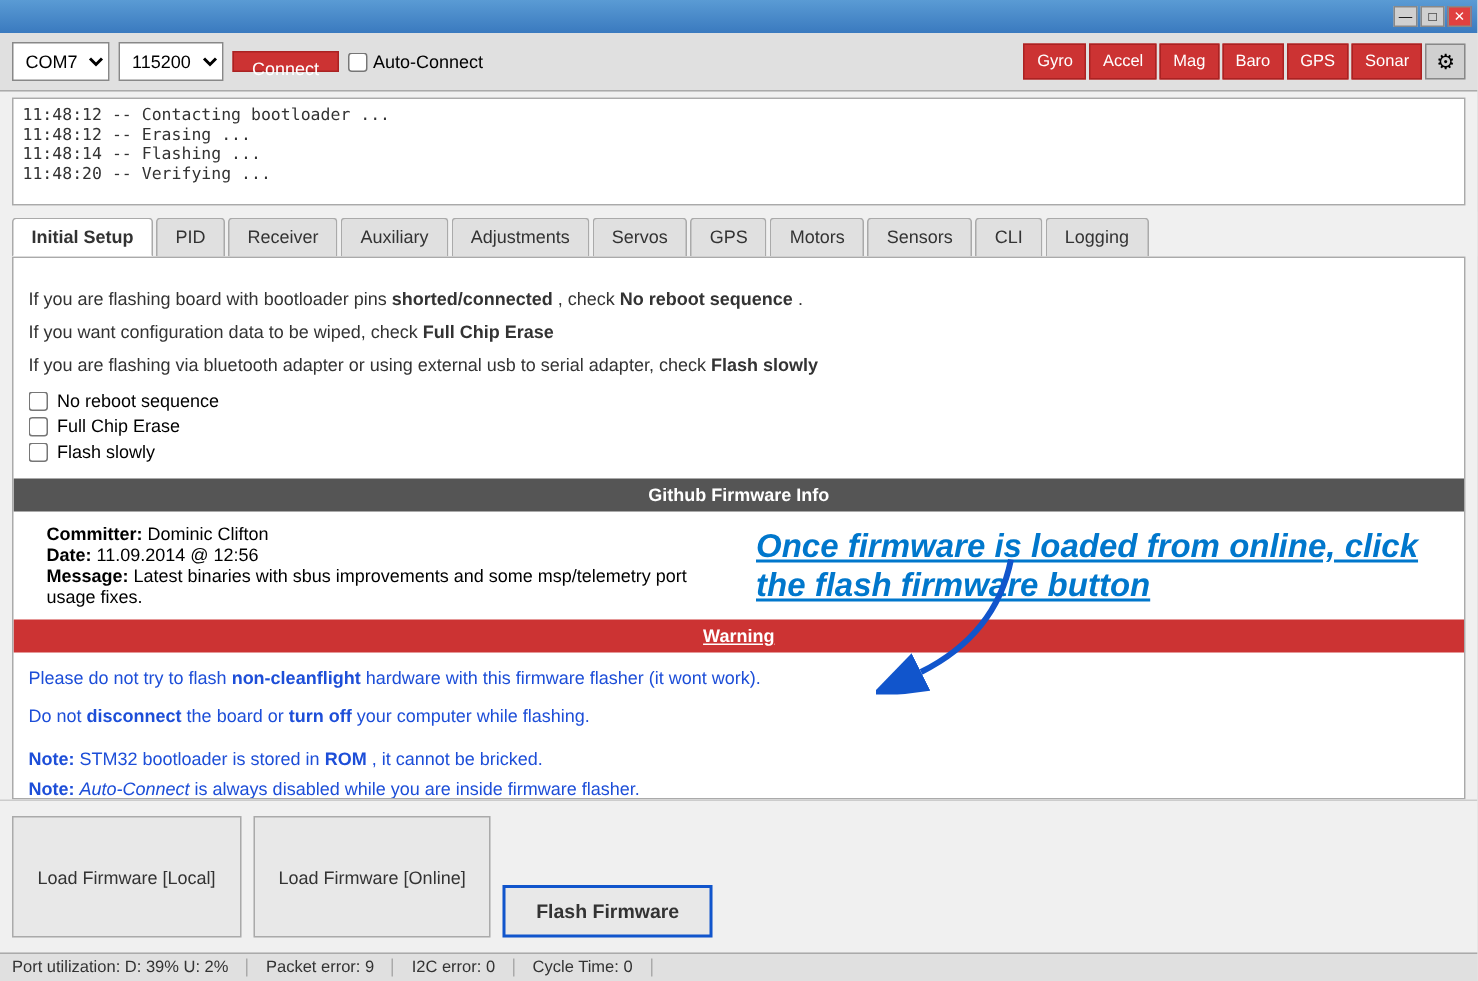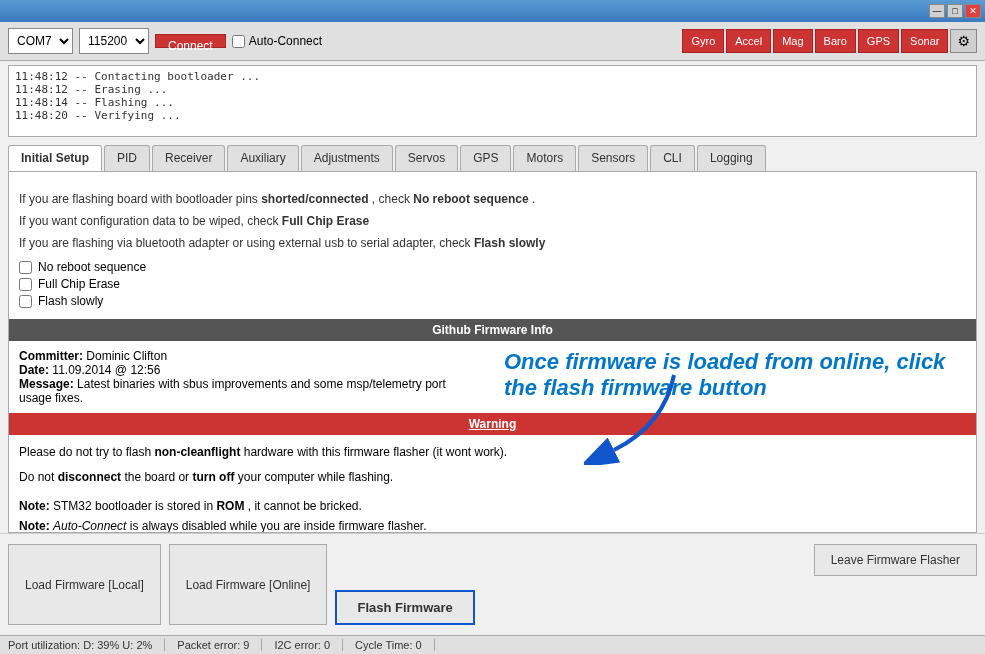--- a/index.html
+++ b/index.html
@@ -199,37 +199,38 @@
 
     .annotation-text {
       color: #0077cc;
       font-size: 22px;
       font-weight: bold;
       font-style: italic;
       font-family: Arial, sans-serif;
       line-height: 1.2;
       flex: 1;
       position: relative;
+      text-decoration: underline;
     }
 
     
     .warning-header {
       background: #cc3333;
       color: white;
       padding: 4px 10px;
       font-size: 12px;
       font-weight: bold;
       text-align: center;
       text-decoration: underline;
     }
 
     .warning-text {
       padding: 8px 10px;
       font-size: 12px;
-      color: #000000;
+      color: #1d4ed8;
       line-height: 1.6;
       flex: 1;
     }
 
     
     .bottom-buttons {
       display: flex;
       justify-content: space-between;
       padding: 10px 8px;
       background: #f0f0f0;
@@ -393,21 +394,21 @@
           <span>Full Chip Erase</span>
         </div>
         <div class="checkbox-item">
           <input type="checkbox" style="">
           <span>Flash slowly</span>
         </div>
       </div>
 
       <div class="section-header">Github Firmware Info</div>
 
-      <div style="display: flex; padding: 8px 10px; gap: 23px; position: relative;">
+      <div style="display: flex; padding: 8px 22px; gap: 23px; position: relative; align-items: center;">
         <div class="github-info-text">
           <div>
             <span style="font-weight:bold;">Committer:</span>
             <span> </span>
             <span>Dominic Clifton</span>
           </div>
           <div>
             <span style="font-weight:bold;">Date:</span>
             <span> </span>
             <span>11.09.2014 @ 12:56</span>
@@ -462,23 +463,20 @@
 
     </div>
   </div>
 
   <div class="bottom-buttons">
     <div class="bottom-left-buttons">
       <button class="btn-action">Load Firmware [Local]</button>
       <button class="btn-action">Load Firmware [Online]</button>
       <button class="btn-flash">Flash Firmware</button>
     </div>
-    <div>
-      <button class="btn-leave">Leave Firmware Flasher</button>
-    </div>
   </div>
 
   <div class="status-bar">
     <div class="status-item">Port utilization: D: 39% U: 2%</div>
     <div class="status-item">Packet error: 9</div>
     <div class="status-item">I2C error: 0</div>
     <div class="status-item">Cycle Time: 0</div>
   </div>
 
 </div>

